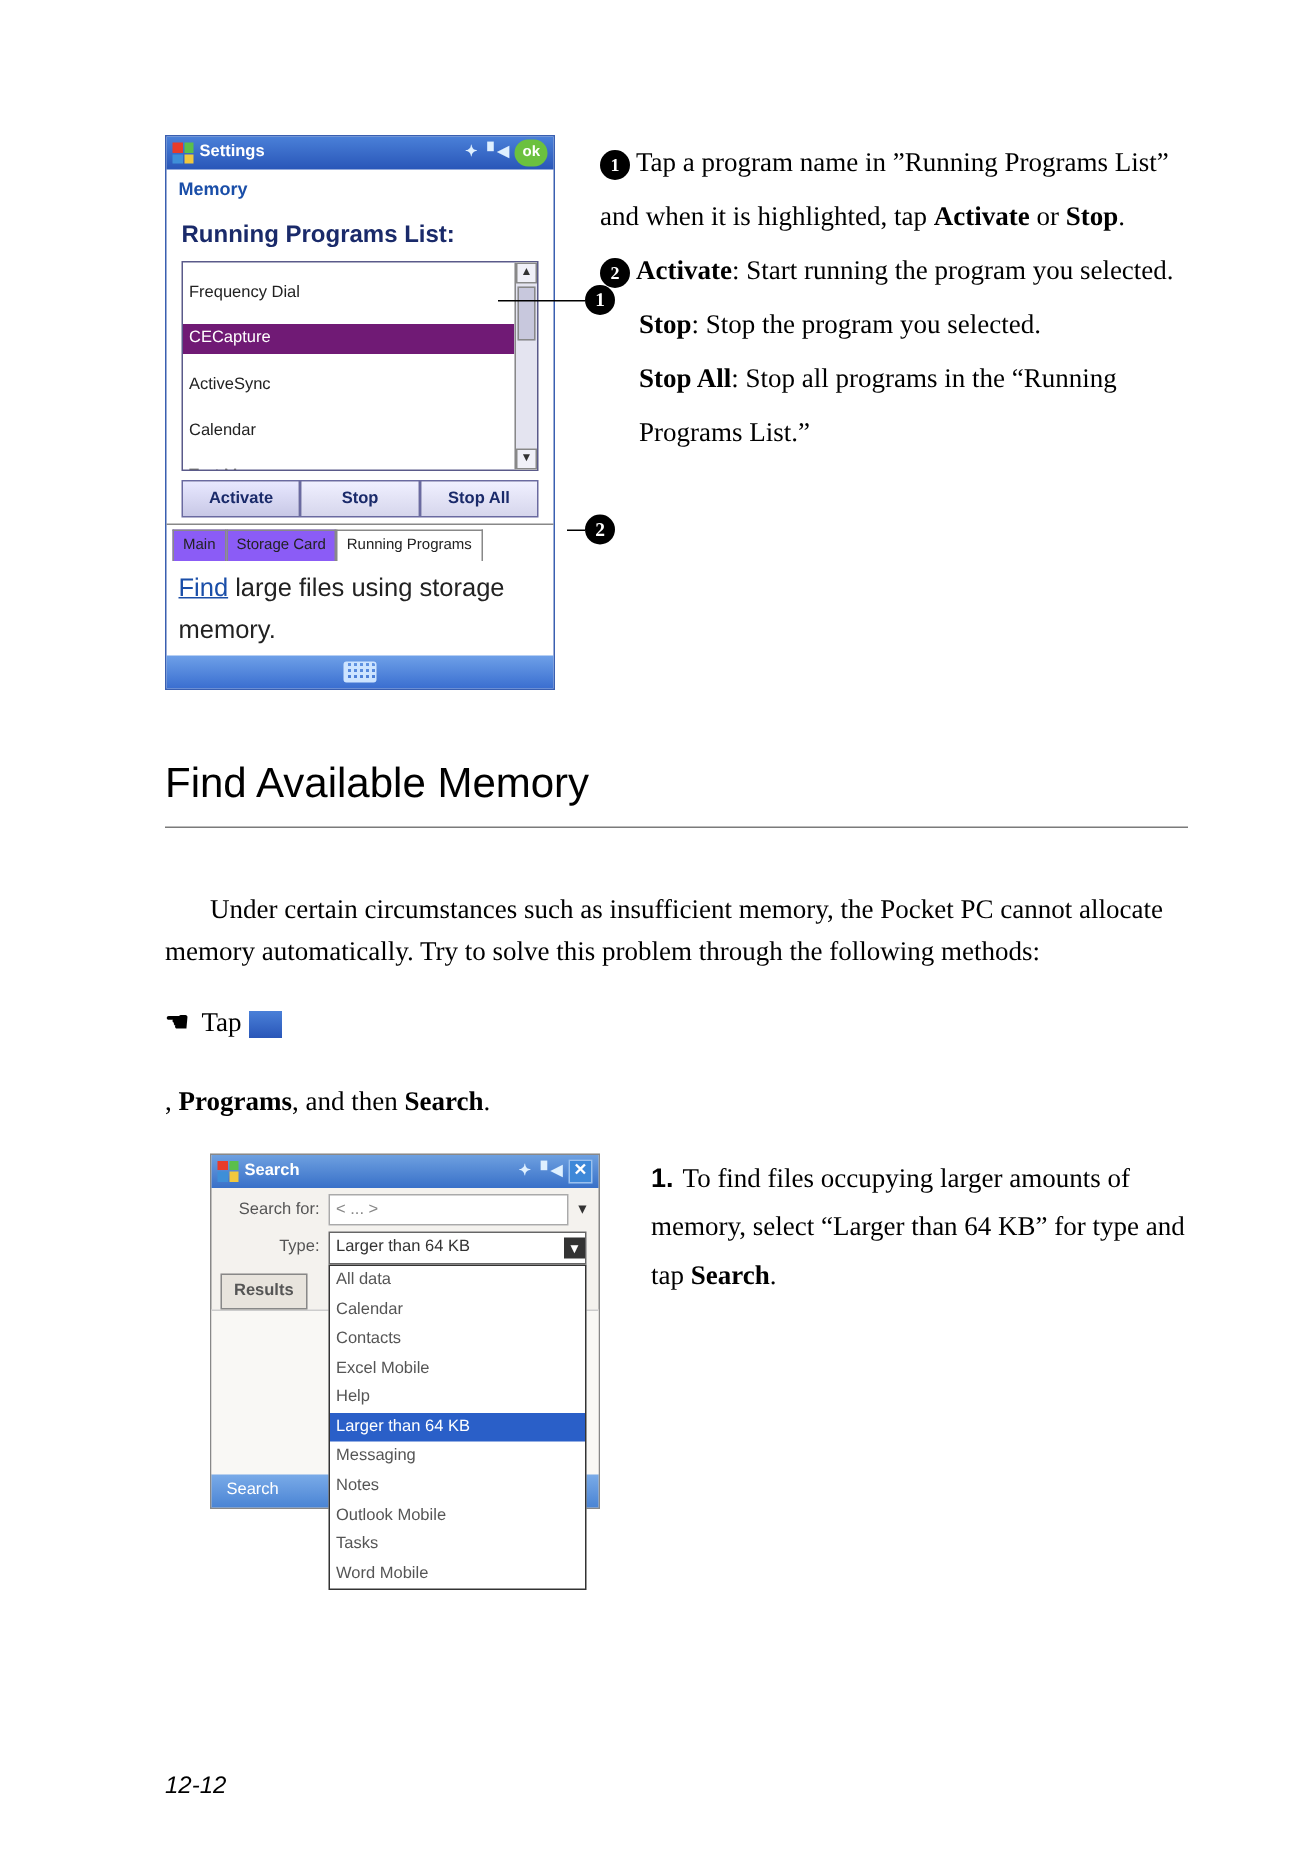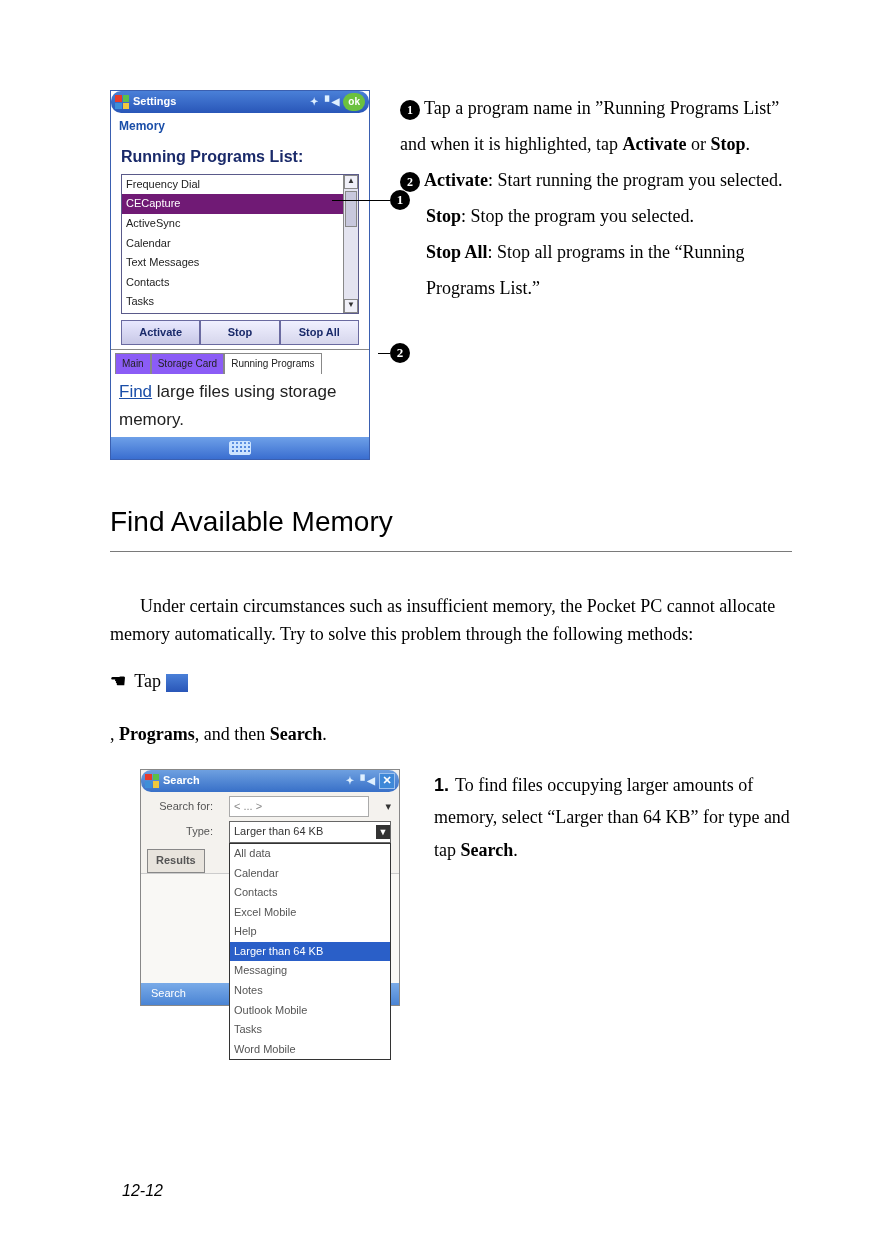--- a/index.html
+++ b/index.html
@@ -37,21 +37,20 @@
   }
   .ppc-titlebar {
     background: linear-gradient(#4a80d8, #2956b8);
     color: #fff;
     height: 22px;
     display: flex;
     align-items: center;
     padding: 0 4px;
     font-weight: bold;
     gap: 4px;
-    border-radius: 10px;
   }
   .win-flag {
     width: 14px; height: 14px;
     display: grid;
     grid-template-columns: 1fr 1fr;
     grid-template-rows: 1fr 1fr;
     gap: 1px;
   }
   .win-flag div:nth-child(1){background:#e83b2a;}
   .win-flag div:nth-child(2){background:#5bbf4a;}
@@ -78,21 +77,21 @@
   }
   .listbox {
     margin: 0 10px;
     border:1px solid #5a5a8a;
     background:#fff;
     height: 140px;
     display:flex;
     font-size:11px;
   }
   .listbox-items { flex:1; overflow:hidden; }
-  .listbox-items div { padding:1px 4px; color:#222; }
+  .listbox-items div { padding:1px 4px; color:#222;margin-top:11px; }
   .listbox-items div.selected { background:#701a75; color:#fff; }
   .listbox-scroll {
     width:15px; border-left:1px solid #888;
     display:flex; flex-direction:column;
     background:#e4e4f0;
   }
   .scroll-arrow {
     height:14px; border:1px solid #888;
     background:#f0f0f8; display:flex;
     align-items:center; justify-content:center;
@@ -216,21 +215,21 @@
   }
   .ppc2 .ppc-titlebar { background:linear-gradient(#6ea0e0,#3870c8); }
   .close-x {
     background:#3e88d8; color:#fff;
     width:16px; height:16px;
     display:flex; align-items:center; justify-content:center;
     font-size:11px; border:1px solid #9bc0ee;
   }
   .form-row {
     display:flex; align-items:center;
-    padding:4px 8px; gap:16px;
+    padding:4px 8px; gap:6px;
     color:#666;
   }
   .form-row label { width:64px; text-align:right; color:#555; }
   .text-input {
     flex:1; border:1px solid #aaa;
     padding:1px 4px; background:#fff;
     color:#888; font-size:11px;
   }
   .dropdown-wrap { position:relative; flex:1; }
   .dropdown-sel {
@@ -280,21 +279,21 @@
   .numlist { font-size:18px; line-height:1.8; }
   .numlist p { margin-bottom: 8px; }
   .numlist .num {
     font-family: Arial, sans-serif;
     font-weight:bold;
     margin-right:6px;
   }
 
   .page-num {
     position:absolute;
-    left:122px; bottom:34px;
+    left:110px; bottom:34px;
     font-family: Arial, Helvetica, sans-serif;
     font-style: italic;
     font-size:16px;
   }
 </style>
 </head>
 <body>
 
 
 

